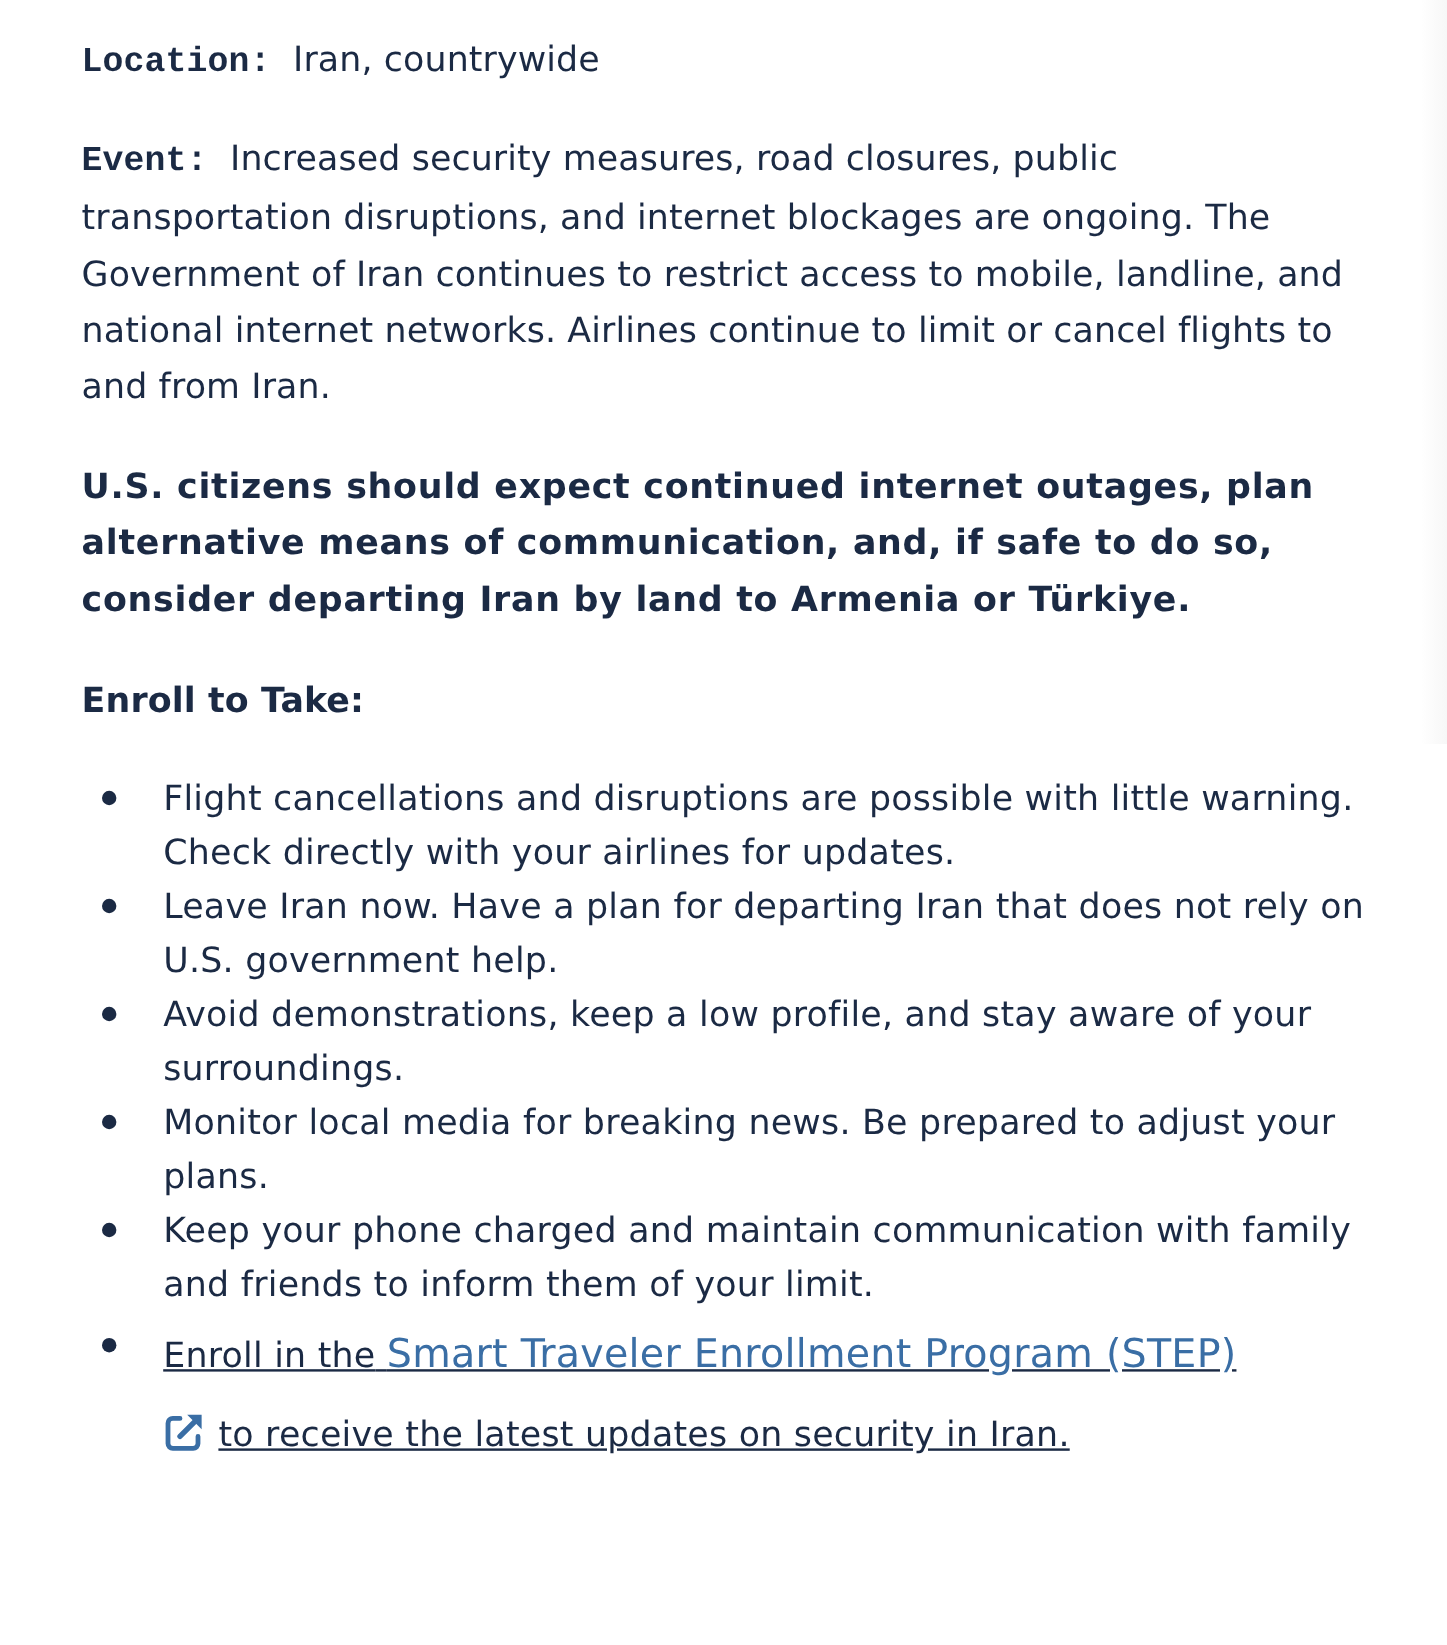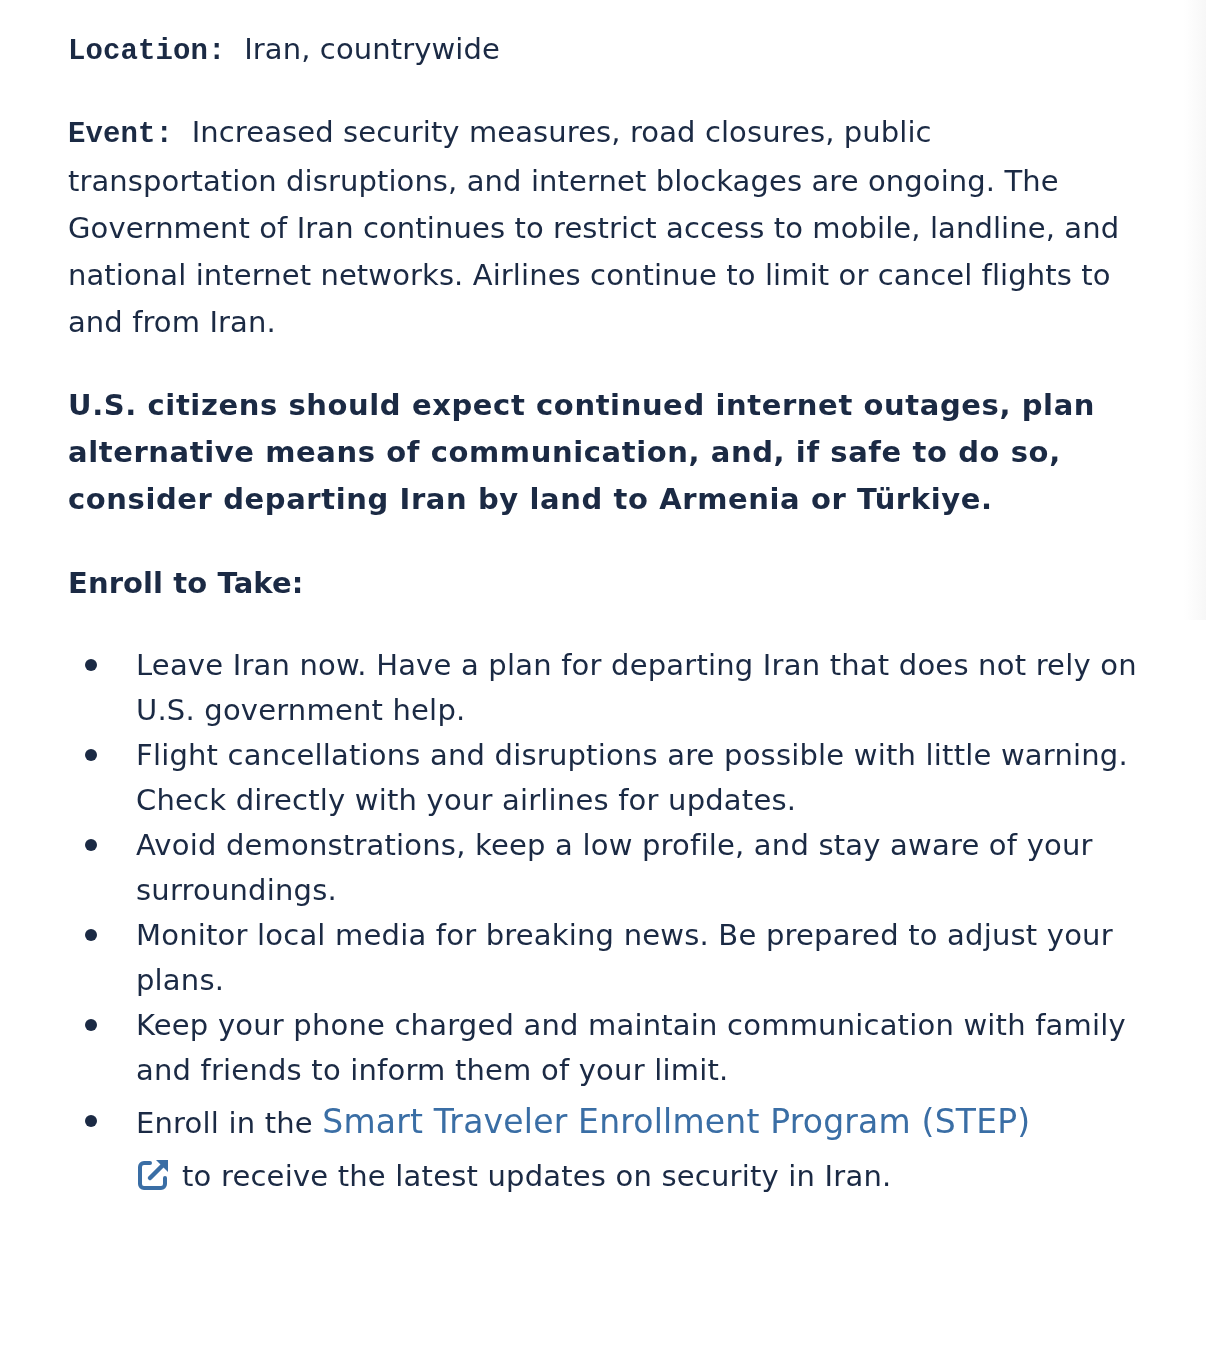--- a/index.html
+++ b/index.html
@@ -61,22 +61,23 @@
     .bullet {
       position: absolute;
       left: 17px;
       top: 16px;
       width: 12px;
       height: 12px;
       border-radius: 50%;
       background: #1b2a44;
     }
     .actions-list li.last {
-      line-height: 53px;
+      line-height: 66px;
       margin-top: 2px;
+      text-decoration: underline;
     }
     .actions-list li.last .bullet {
       top: 20px;
     }
     .step-link {
       color: #3a6ea5;
       font-size: 33px;
       text-decoration: none;
       cursor: pointer;
     }
@@ -112,25 +113,25 @@
     <span>Increased security measures, road closures, public transportation disruptions, and internet blockages are ongoing. The Government of Iran continues to restrict access to mobile, landline, and national internet networks. Airlines continue to limit or cancel flights to and from Iran.</span>
   </p>
 
   <p class="para warning">U.S. citizens should expect continued internet outages, plan alternative means of communication, and, if safe to do so, consider departing Iran by land to Armenia or Türkiye.</p>
 
   <p class="para actions-title">Enroll to Take:</p>
 
   <ul class="actions-list">
     <li>
       <span class="bullet"></span>
-      <span>Leave Iran now. Have a plan for departing Iran that does not rely on U.S. government help.</span>
+      <span>Flight cancellations and disruptions are possible with little warning. Check directly with your airlines for updates.</span>
     </li>
     <li>
       <span class="bullet"></span>
-      <span>Flight cancellations and disruptions are possible with little warning. Check directly with your airlines for updates.</span>
+      <span>Leave Iran now. Have a plan for departing Iran that does not rely on U.S. government help.</span>
     </li>
     <li>
       <span class="bullet"></span>
       <span>Avoid demonstrations, keep a low profile, and stay aware of your surroundings.</span>
     </li>
     <li>
       <span class="bullet"></span>
       <span>Monitor local media for breaking news. Be prepared to adjust your plans.</span>
     </li>
     <li>

